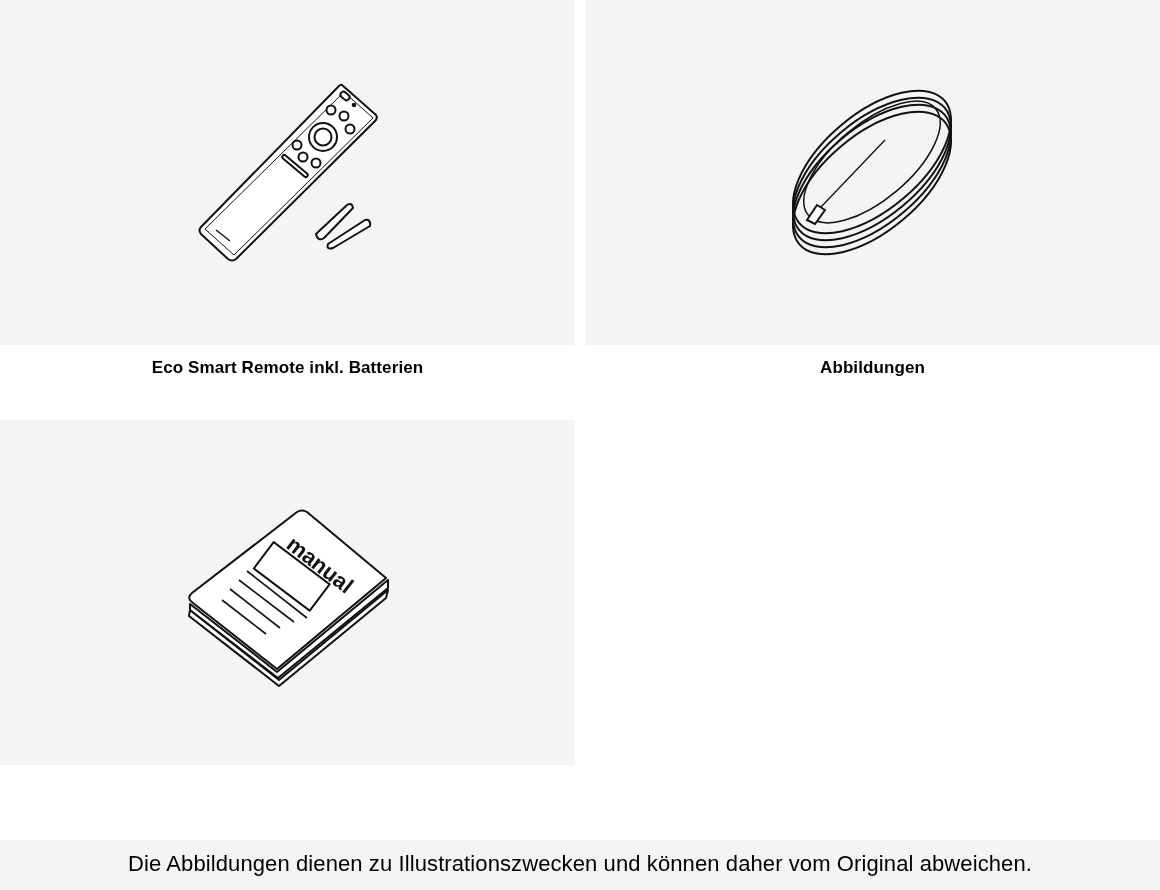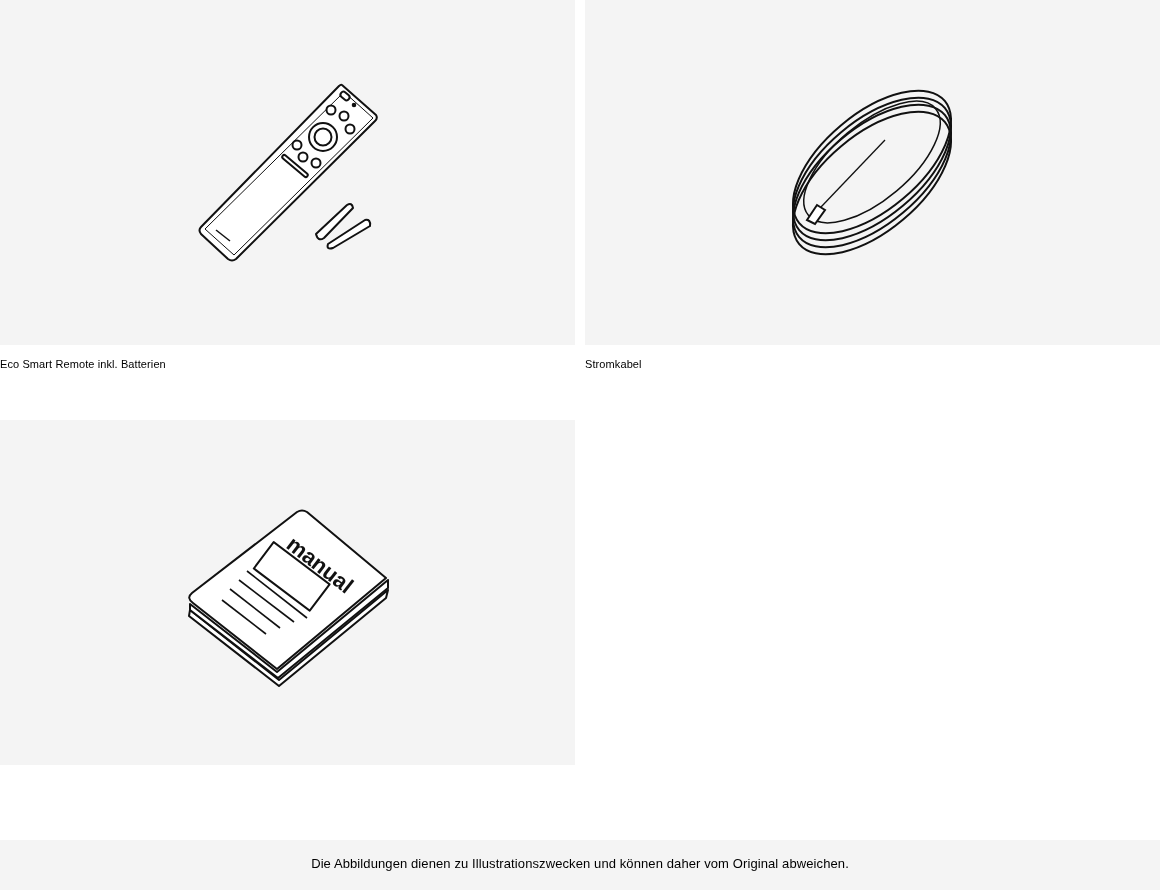--- a/index.html
+++ b/index.html
@@ -2,24 +2,24 @@
 <html><head>
 <meta charset="utf-8">
 <style>
   html, body { margin:0; padding:0; background:#ffffff; }
   body { width:1160px; height:890px; position:relative; overflow:hidden;
          font-family:"Liberation Sans", sans-serif; color:#000; }
   .grid { position:absolute; left:0; top:0; width:1160px; }
   .tile { position:absolute; width:575px; }
   .tile .img { width:575px; height:345px; background:#f4f4f4; position:relative; }
   .tile .img svg { position:absolute; left:0; top:0; }
-  .tile .cap { width:575px; font-size:11px; font-weight:400;
+  .tile .cap { width:575px; text-align:center; font-size:17px; font-weight:700;
                padding-top:13px; height:62px; letter-spacing:0.1px; }
   .footer { position:absolute; left:0; top:840px; width:1160px; height:50px; background:#f4f4f4;
-            text-align:center; font-size:13px; line-height:47px; letter-spacing:0.1px; }
+            text-align:center; font-size:22px; line-height:47px; letter-spacing:0.1px; }
 </style>
 </head>
 <body>
 
 <div class="grid">
 
   <div class="tile" style="left:0;top:0;">
     <div class="img">
       <svg width="575" height="345" viewBox="0 0 575 345">
         <g fill="#fff" stroke="#111" stroke-width="2" stroke-linejoin="round">
@@ -52,21 +52,21 @@
           <ellipse cx="287" cy="183" rx="95" ry="48" transform="rotate(-40 287 183)"></ellipse>
           <ellipse cx="287" cy="176" rx="95" ry="48" transform="rotate(-40 287 176)"></ellipse>
           <ellipse cx="287" cy="169" rx="95" ry="48" transform="rotate(-40 287 169)"></ellipse>
           <ellipse cx="287" cy="162" rx="95" ry="48" transform="rotate(-40 287 162)"></ellipse>
           <ellipse cx="287" cy="162" rx="83" ry="38" transform="rotate(-40 287 162)" stroke-width="1.5"></ellipse>
           <path d="M222 220 L232 205 L240 210 L230 224 Z" fill="#fff"></path>
           <path d="M236 207 L300 140" stroke-width="1.3"></path>
         </g>
       </svg>
     </div>
-    <div class="cap">Stromkabel</div>
+    <div class="cap">Abbildungen</div>
   </div>
 
   <div class="tile" style="left:0;top:420px;">
     <div class="img">
       <svg width="575" height="345" viewBox="0 0 575 345">
         <g fill="#fff" stroke="#111" stroke-width="2" stroke-linejoin="round">
           <path d="M190 190 L279 260 L388 170 L386 178 L279 266 L189 196 Z"></path>
           <path d="M190 184 L277 252 L388 160 L388 168 L278 258 L190 190 Z"></path>
           <path d="M297 92 Q302 89 307 92 L386 158 L277 249 L193 183 Q186 178 192 173 Z"></path>
           <rect x="257" y="140" width="70" height="33" transform="rotate(37 292 156)" fill="none"></rect>

